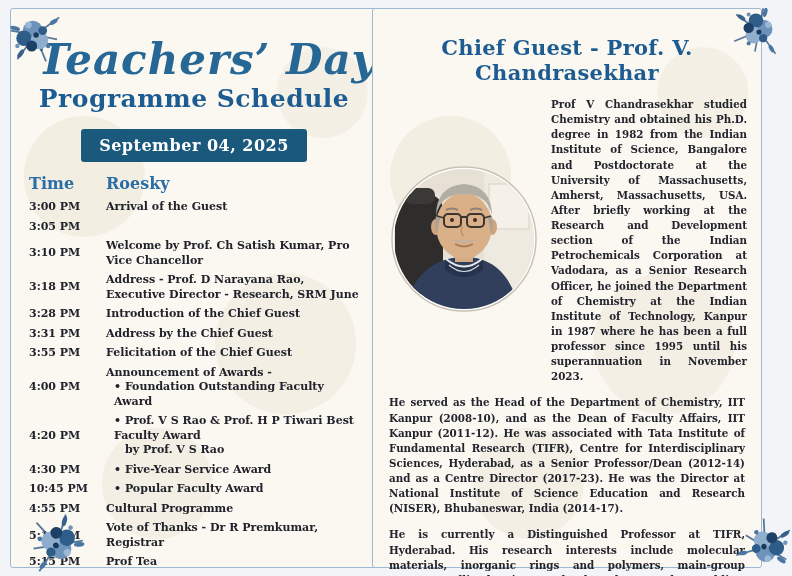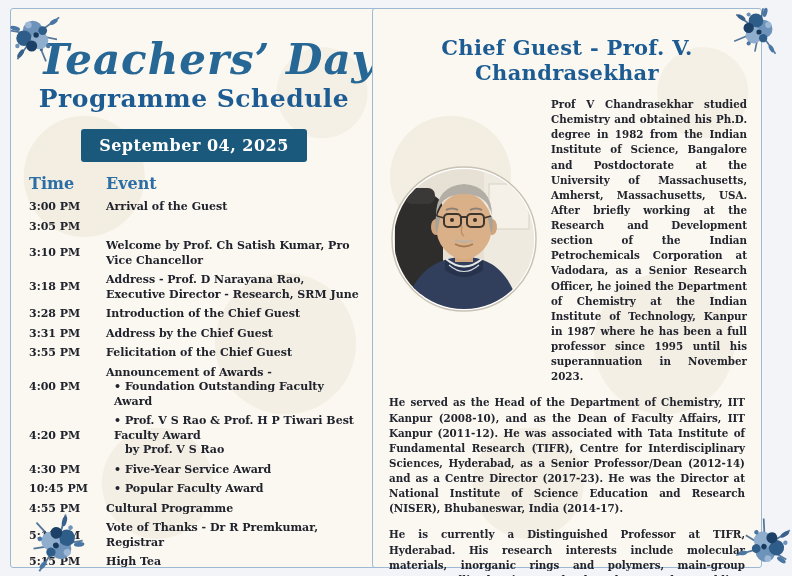--- a/index.html
+++ b/index.html
@@ -108,21 +108,21 @@
   <div class="script-title">Teachers’ Day</div>
   <div class="sub-title">Programme Schedule</div>
 
   <div class="badge-wrap">
     <span class="date-badge">September 04, 2025</span>
   </div>
 
   <div class="table">
     <div class="thead">
       <div class="tcol">Time</div>
-      <div class="tcol">Event</div>
+      <div class="tcol">Roesky</div>
     </div>
 
     <div class="row">
       <div class="time">3:00 PM</div>
       <div class="event">
           <div class="line">Arrival of the Guest</div>
         </div>
     </div>
     <div class="row">
       <div class="time">3:05 PM</div>
@@ -192,21 +192,21 @@
     </div>
     <div class="row">
       <div class="time">5:10 PM</div>
       <div class="event">
           <div class="line">Vote of Thanks - Dr R Premkumar, Registrar</div>
         </div>
     </div>
     <div class="row">
       <div class="time">5:15 PM</div>
       <div class="event">
-          <div class="line">High Tea</div>
+          <div class="line">Prof Tea</div>
         </div>
     </div>
   </div>
 
   <div class="loc">
 
     <span>APJ Abdul Kalam Auditorium, SRM University-AP</span>
   </div>
 </div>
 

